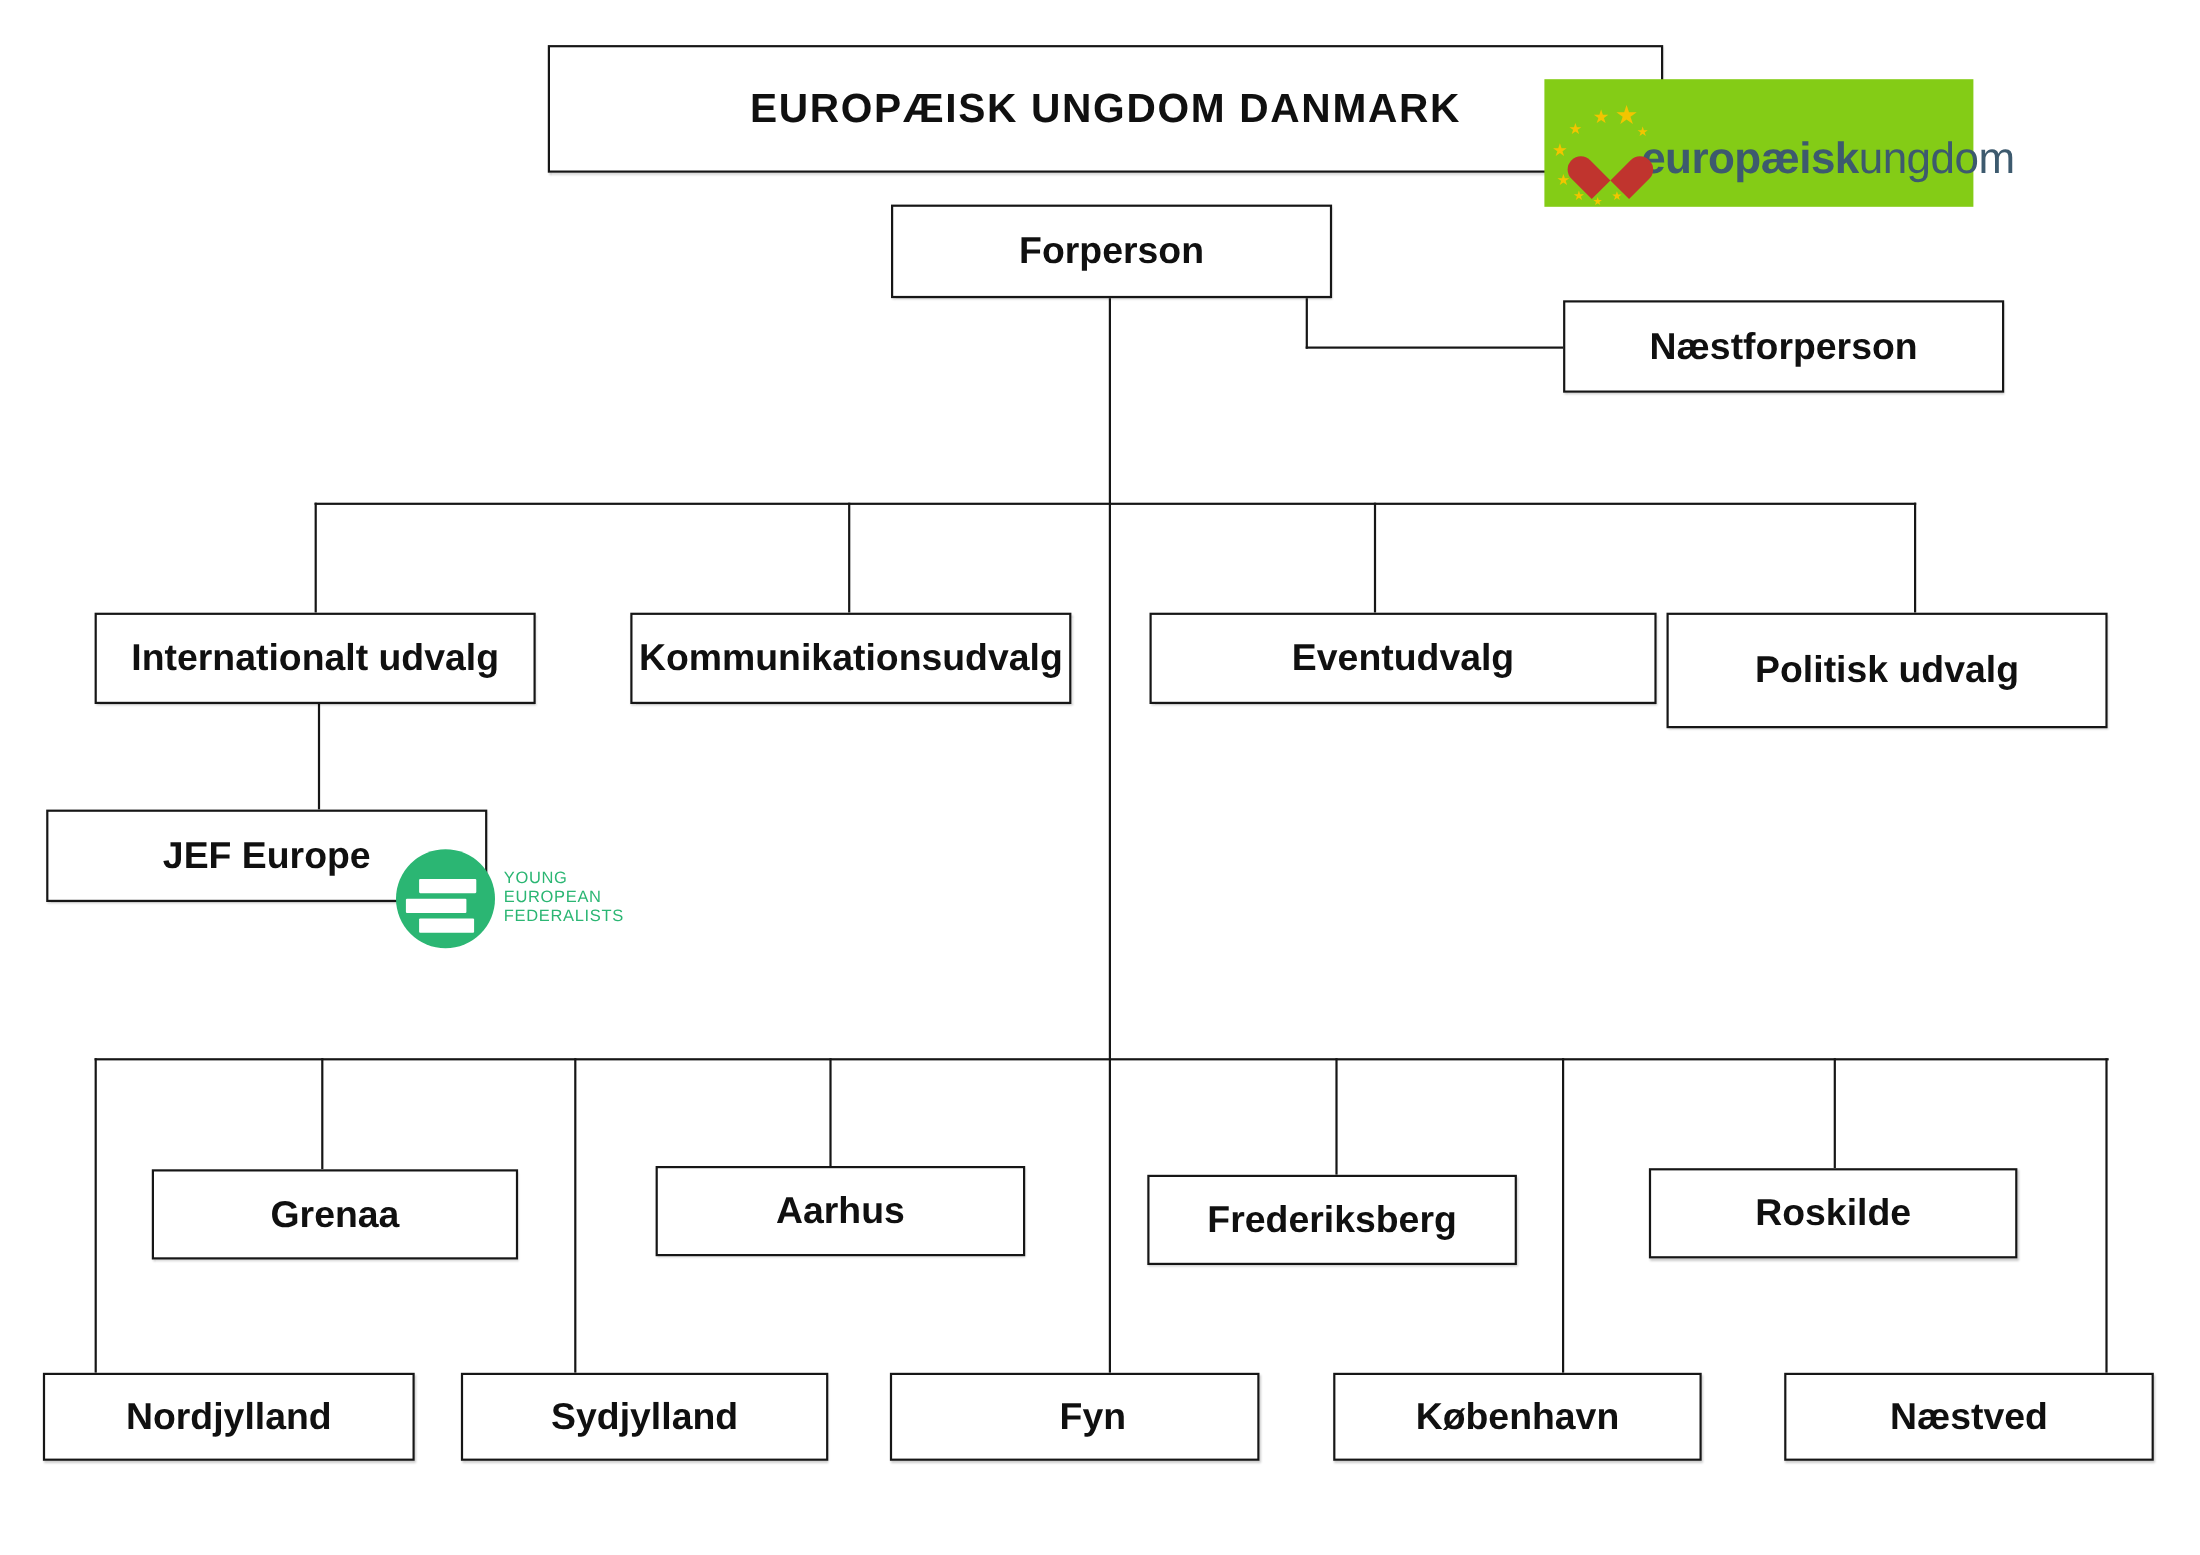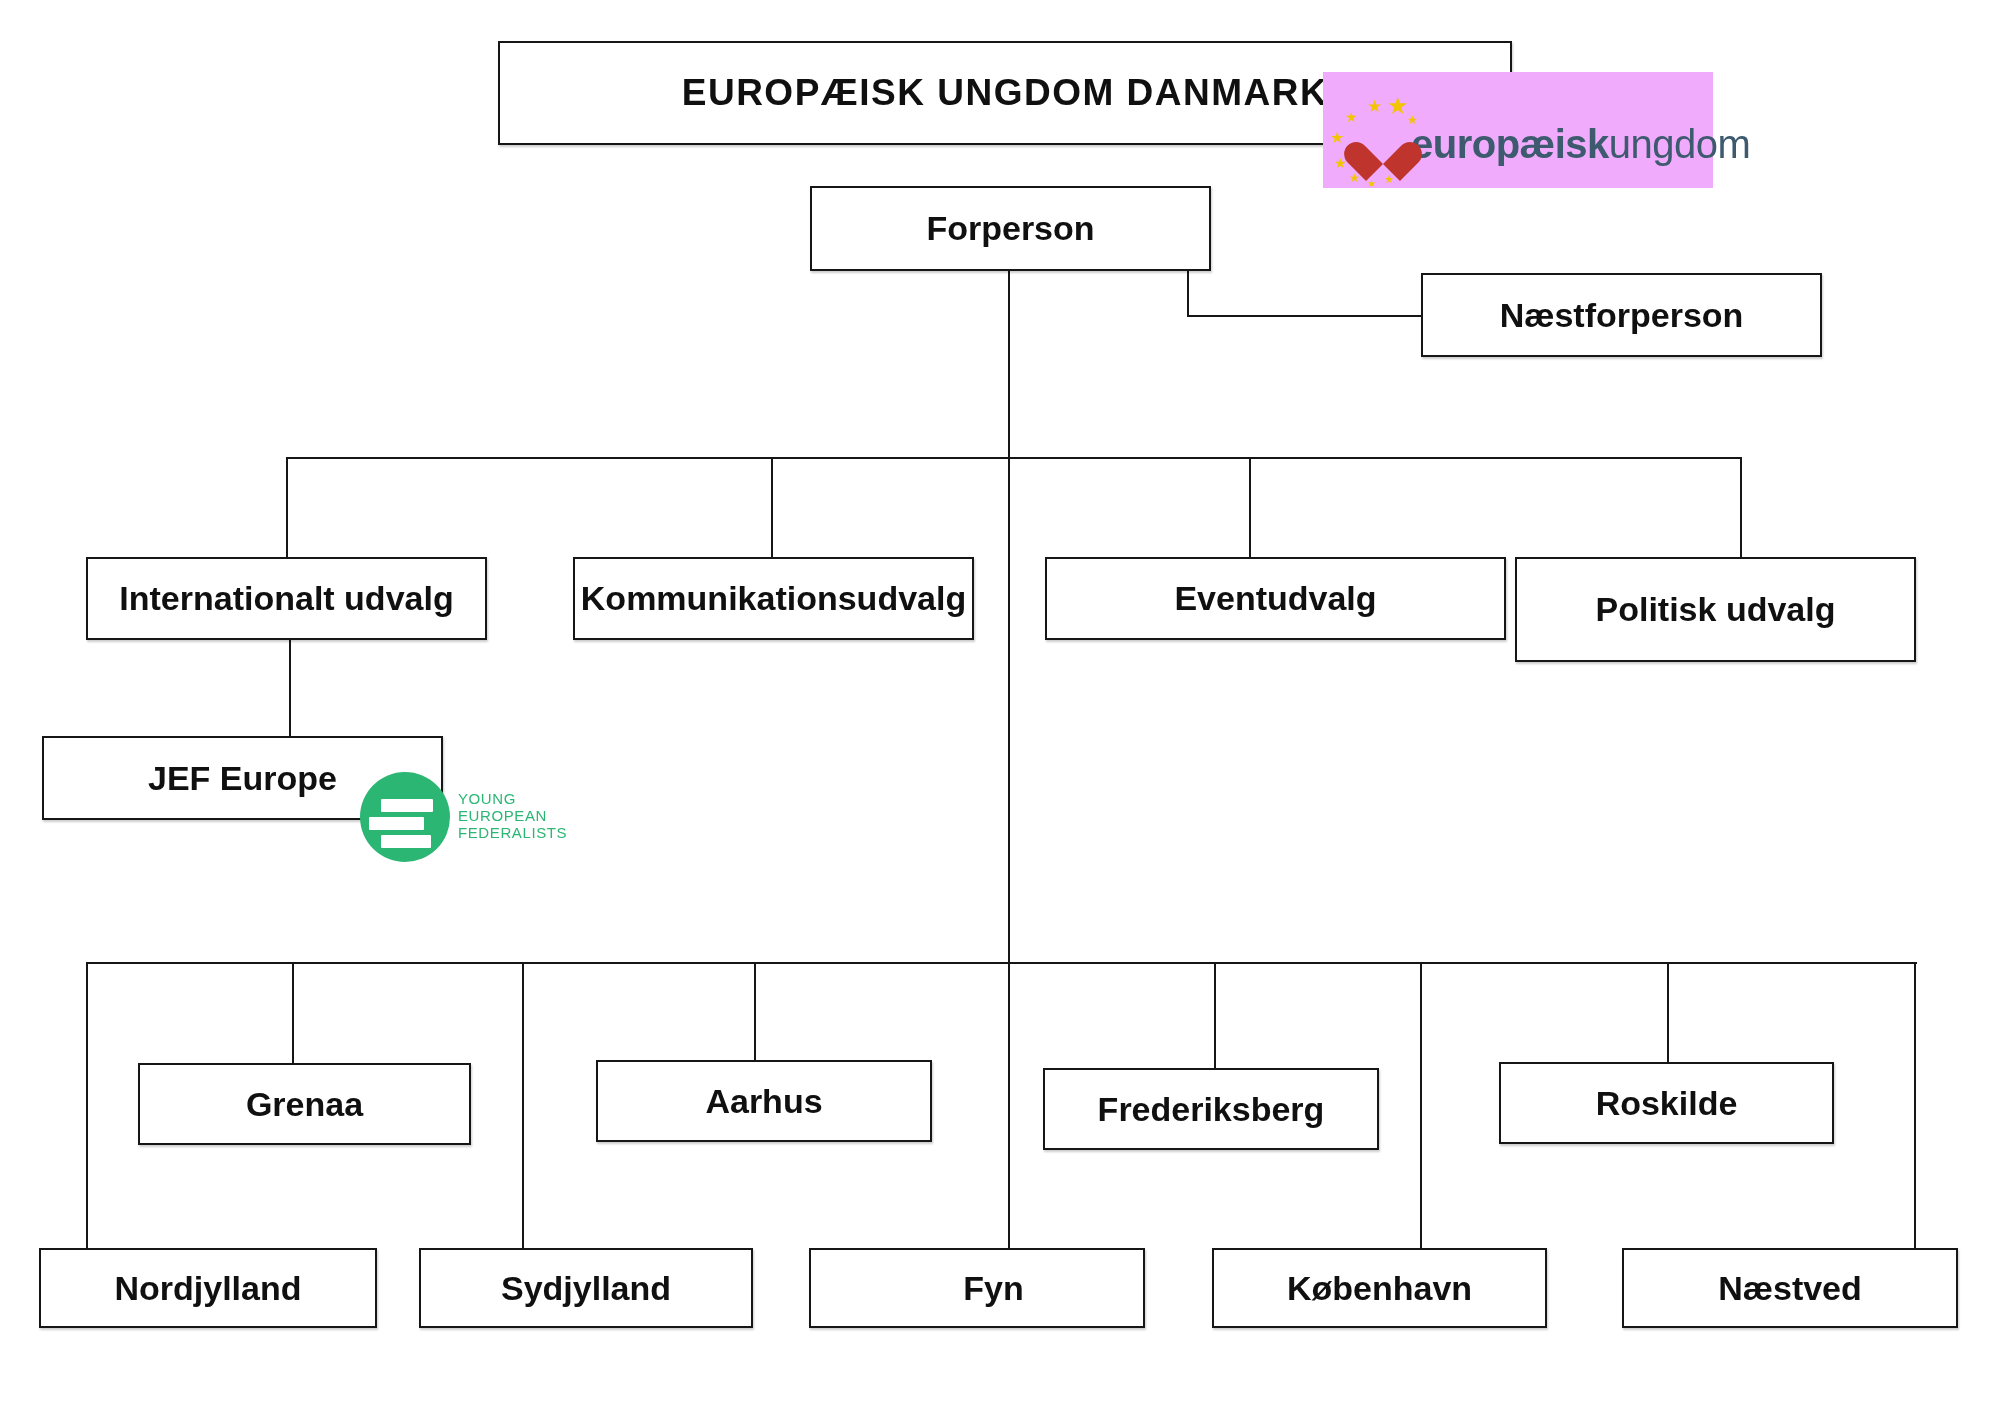--- a/index.html
+++ b/index.html
@@ -10,21 +10,21 @@
   }
   .box{
     position:absolute;background:#fff;border:2px solid var(--ink,#161616);
     box-sizing:border-box;display:flex;align-items:center;justify-content:center;
     font-weight:700;font-size:34px;white-space:nowrap;
     box-shadow:1px 2px 2px rgba(0,0,0,.20);
   }
   .line{position:absolute;background:var(--ink,#161616);}
 
   
-  #title-box{left:498px;top:41px;width:1014px;height:104px;font-size:37px;letter-spacing:1.5px;}
+  #title-box{left:498px;top:41px;width:1014px;height:116px;font-size:37px;letter-spacing:1.5px;}
 
   
   #node-forperson{left:810px;top:186px;width:401px;height:85px;}
   #node-naestforperson{left:1421px;top:273px;width:401px;height:84px;}
 
   
   #node-internationalt{left:86px;top:557px;width:401px;height:83px;}
   #node-kommunikation{left:573px;top:557px;width:401px;height:83px;}
   #node-event{left:1045px;top:557px;width:461px;height:83px;}
   #node-politisk{left:1515px;top:557px;width:401px;height:105px;}
@@ -59,21 +59,21 @@
   #l-d-nordjylland{left:86px;top:962px;width:2px;height:286px;}
   #l-d-grenaa{left:292px;top:962px;width:2px;height:101px;}
   #l-d-sydjylland{left:522px;top:962px;width:2px;height:286px;}
   #l-d-aarhus{left:754px;top:962px;width:2px;height:98px;}
   #l-d-frederiksberg{left:1214px;top:962px;width:2px;height:106px;}
   #l-d-koebenhavn{left:1420px;top:962px;width:2px;height:286px;}
   #l-d-roskilde{left:1667px;top:962px;width:2px;height:100px;}
   #l-d-naestved{left:1914px;top:962px;width:2px;height:286px;}
 
   
-  #eu-logo{position:absolute;left:1323px;top:72px;width:390px;height:116px;background:#f0abfc;z-index:5;}
+  #eu-logo{position:absolute;left:1404px;top:72px;width:390px;height:116px;background:#84cc16;z-index:5;}
   .st{position:absolute;color:var(--star,#f2c500);line-height:1;}
   .st::before{content:"★";}
   #eu-heart{position:absolute;left:36px;top:54px;width:48px;height:38px;z-index:2;}
   #eu-heart::before,#eu-heart::after{
     content:"";position:absolute;top:0;width:24px;height:38px;
     border-radius:24px 24px 0 0;background:var(--heart,#c0342e);
   }
   #eu-heart::before{left:24px;transform:rotate(45deg);transform-origin:0 100%;}
   #eu-heart::after{left:0;transform:rotate(-45deg);transform-origin:100% 100%;}
   #eu-text{position:absolute;left:88px;top:52px;font-size:40px;line-height:40px;

